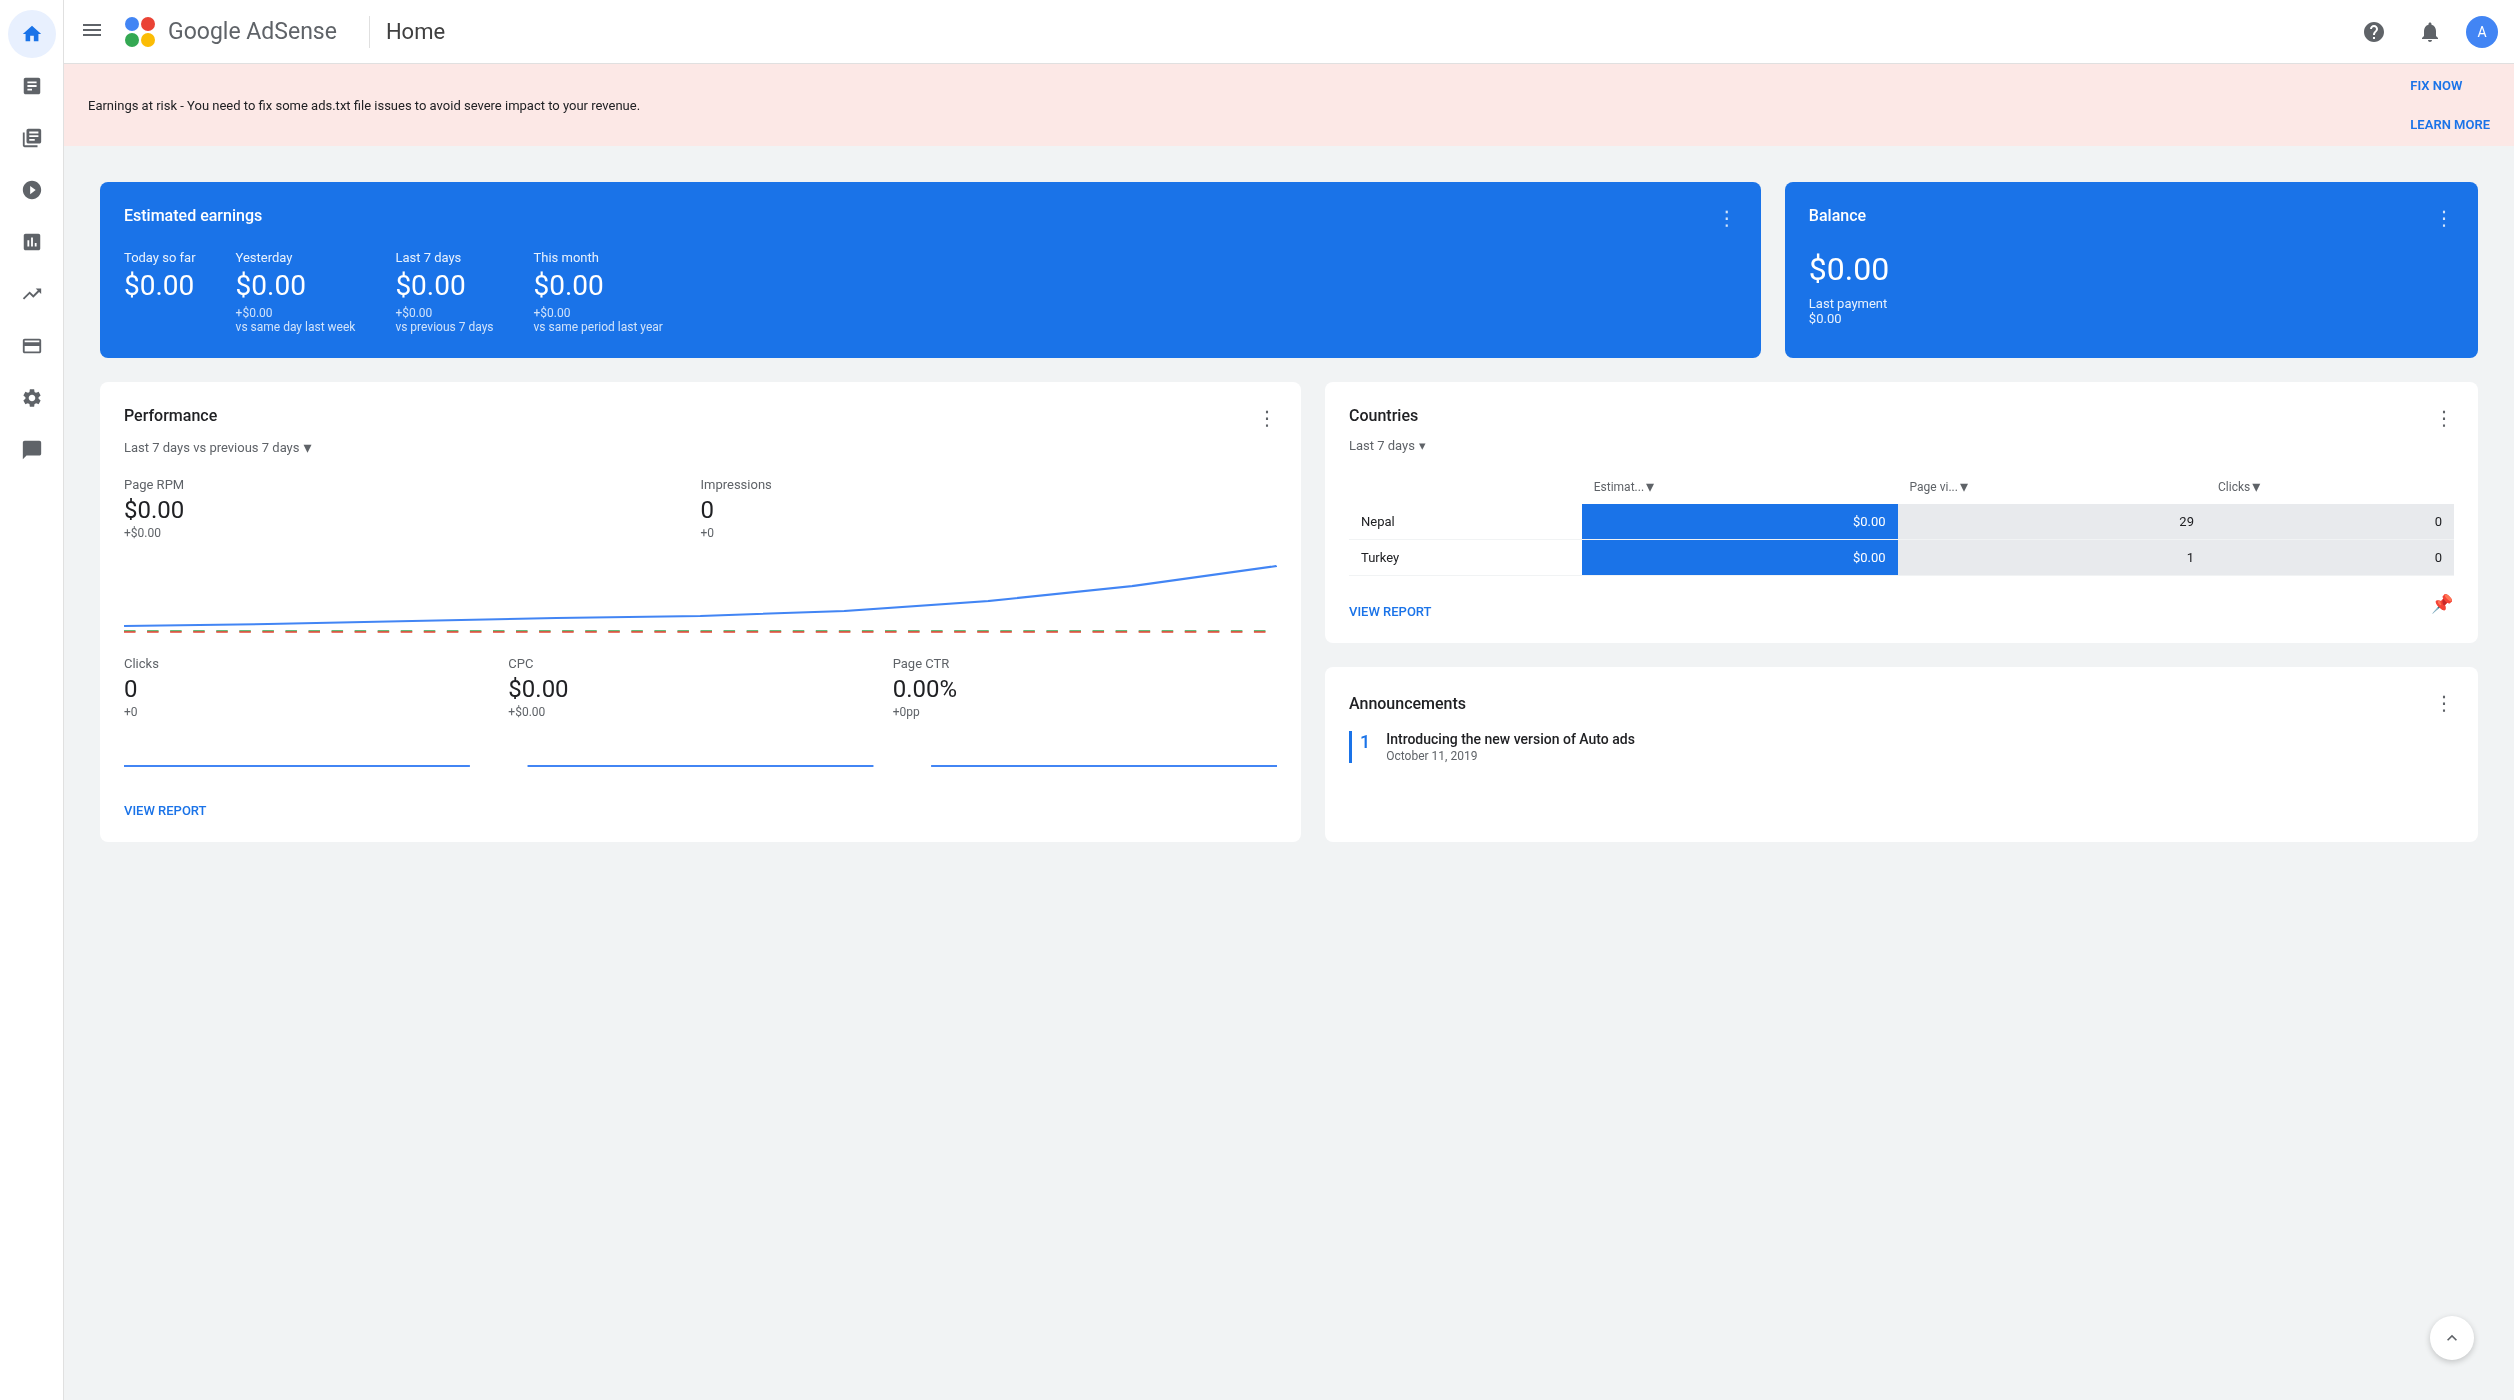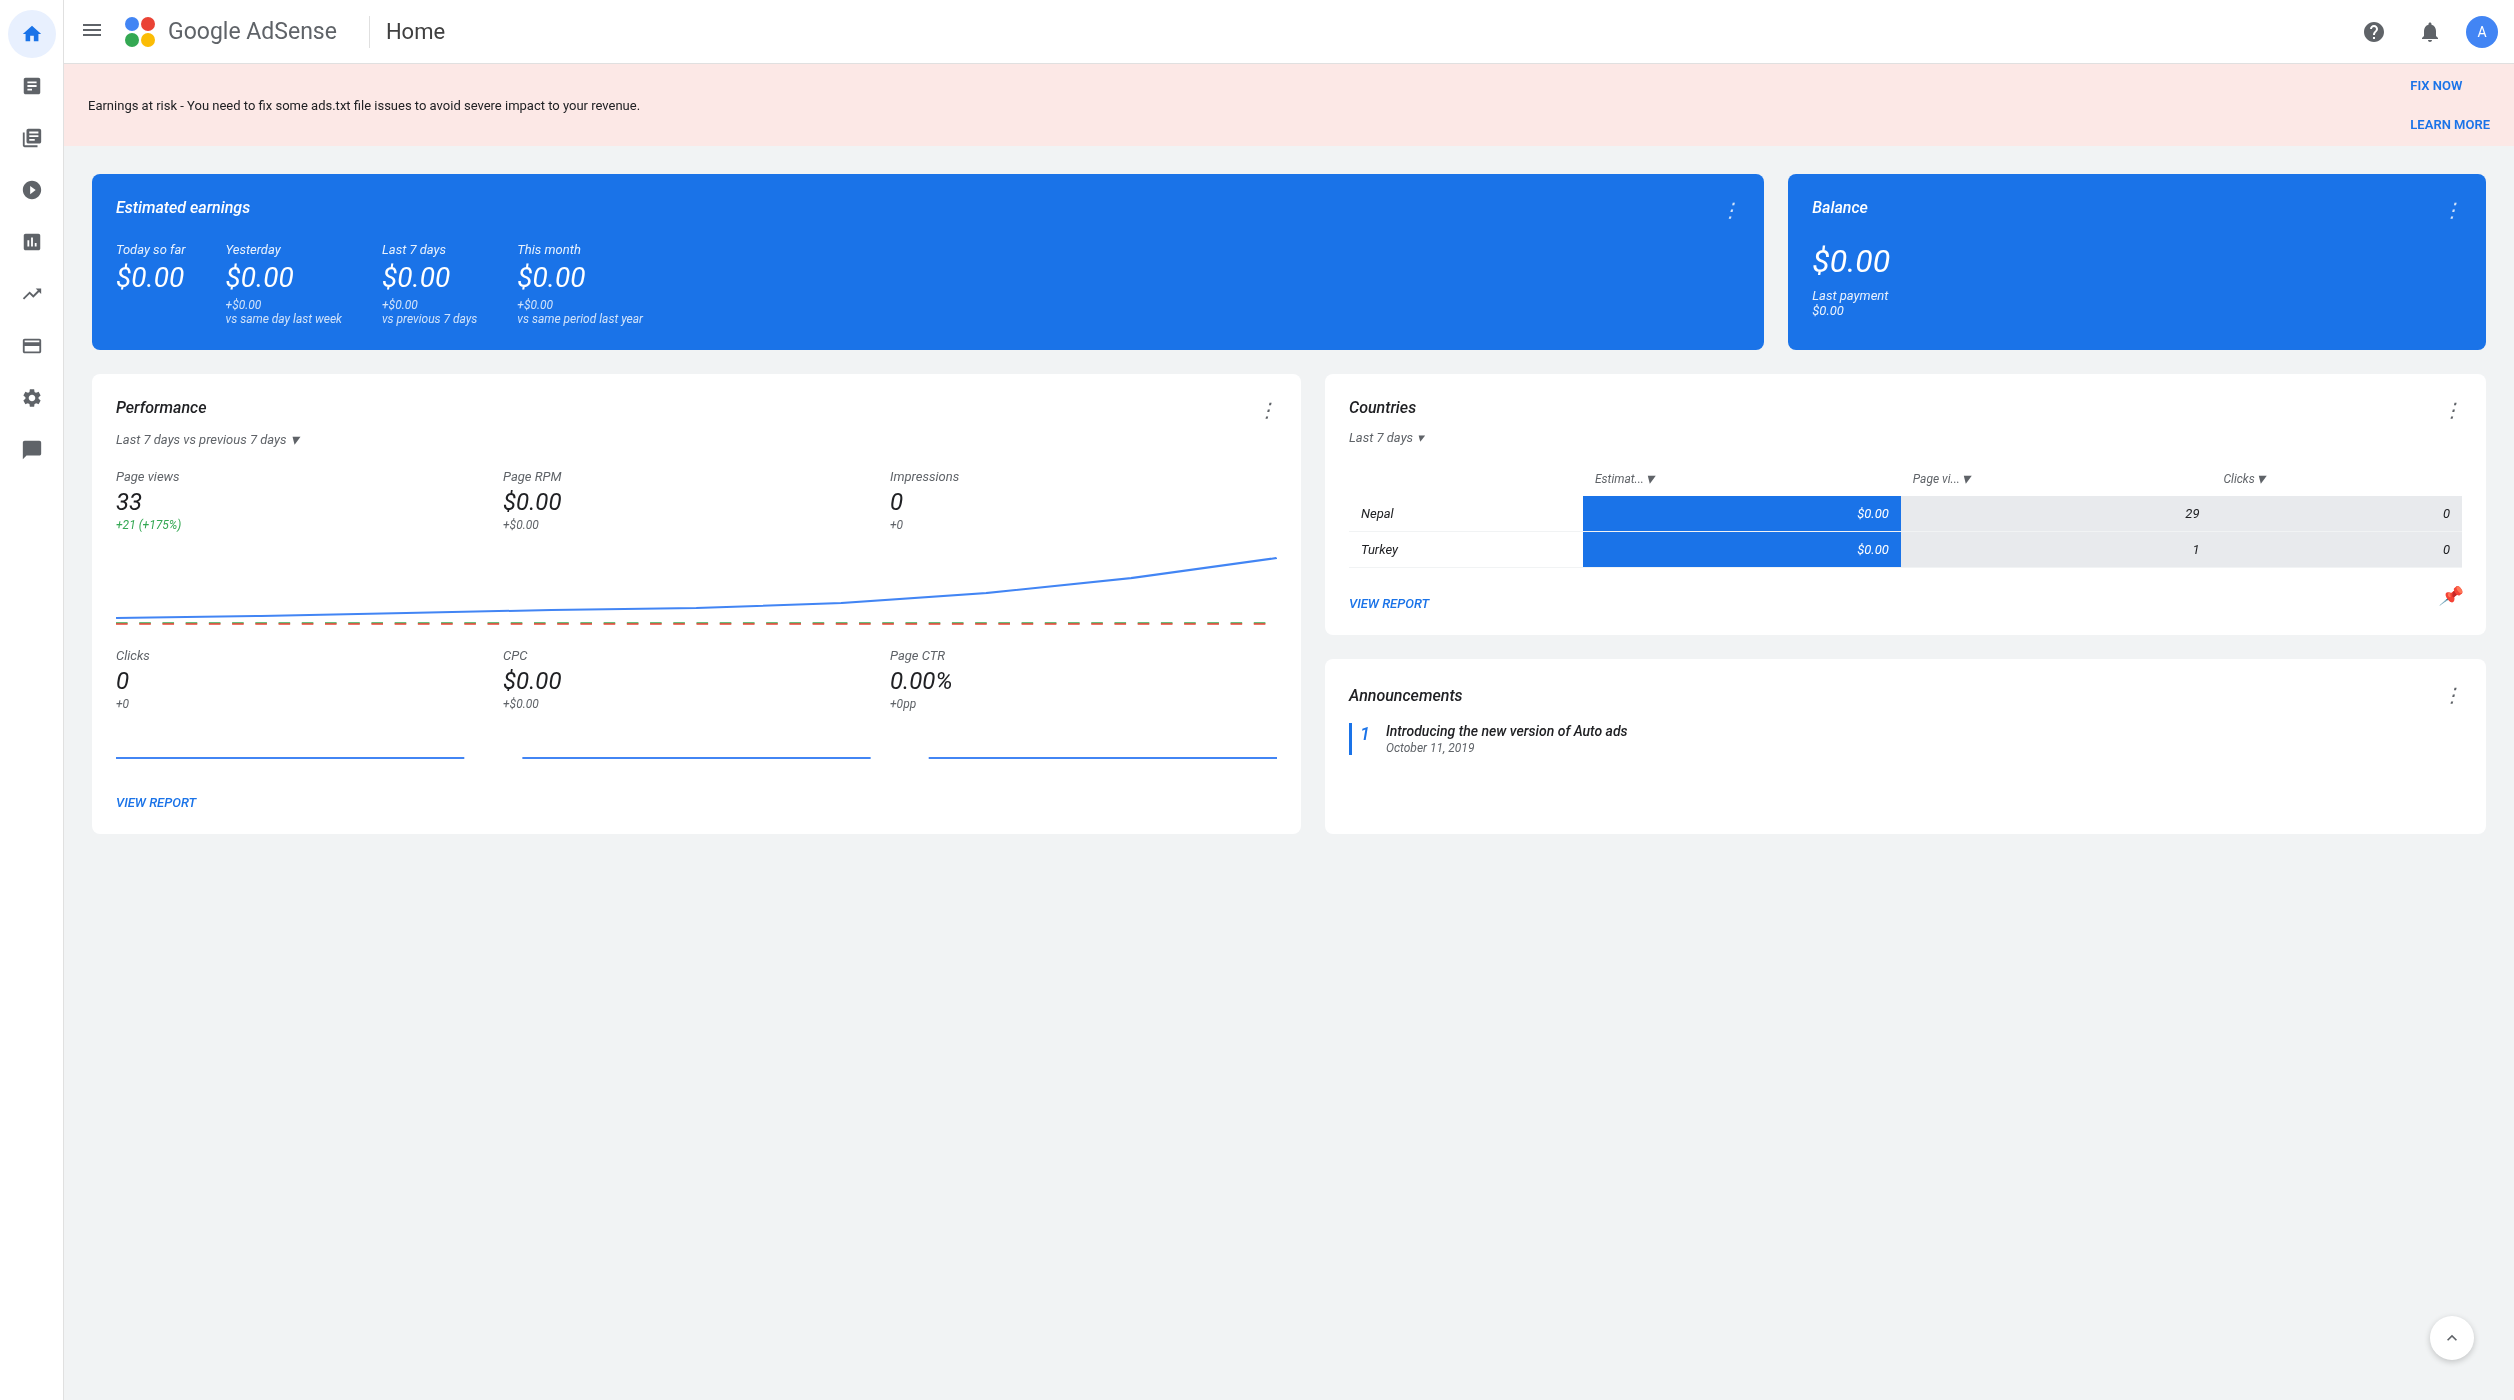--- a/index.html
+++ b/index.html
@@ -64,21 +64,21 @@
       display: flex;
       align-items: center;
       justify-content: space-between;
       font-size: 13px;
       color: #202124;
     }
     .alert-links { display: flex; gap: 24px; flex-direction: column; }
     .alert-link { color: #1a73e8; font-weight: 600; cursor: pointer; font-size: 13px; text-decoration: none; }
 
     
-    .cards-area { padding: 28px; display: flex; flex-direction: column; gap: 24px; font-style: italic; }
+    .cards-area { padding: 36px; display: flex; flex-direction: column; gap: 24px; }
 
     
     .top-cards { display: flex; gap: 24px; }
 
     
     .earnings-card {
       background: #1a73e8;
       border-radius: 8px;
       padding: 24px;
       flex: 2;
@@ -366,25 +366,20 @@
             <div class="perf-header">
               <span class="perf-title">Performance</span>
               <span class="perf-more">⋮</span>
             </div>
             <div class="period-selector">
               <span>Last 7 days vs previous 7 days</span>
               <span class="period-chevron">▾</span>
             </div>
 
             <div class="metrics-grid">
-              <div class="metric-item">
-                <div class="metric-label">Page views</div>
-                <div class="metric-value">33</div>
-                <div class="metric-change positive">+21 (+175%)</div>
-              </div>
               <div class="metric-item">
                 <div class="metric-label">Page RPM</div>
                 <div class="metric-value">$0.00</div>
                 <div class="metric-change neutral">+$0.00</div>
               </div>
               <div class="metric-item">
                 <div class="metric-label">Impressions</div>
                 <div class="metric-value">0</div>
                 <div class="metric-change neutral">+0</div>
               </div>

